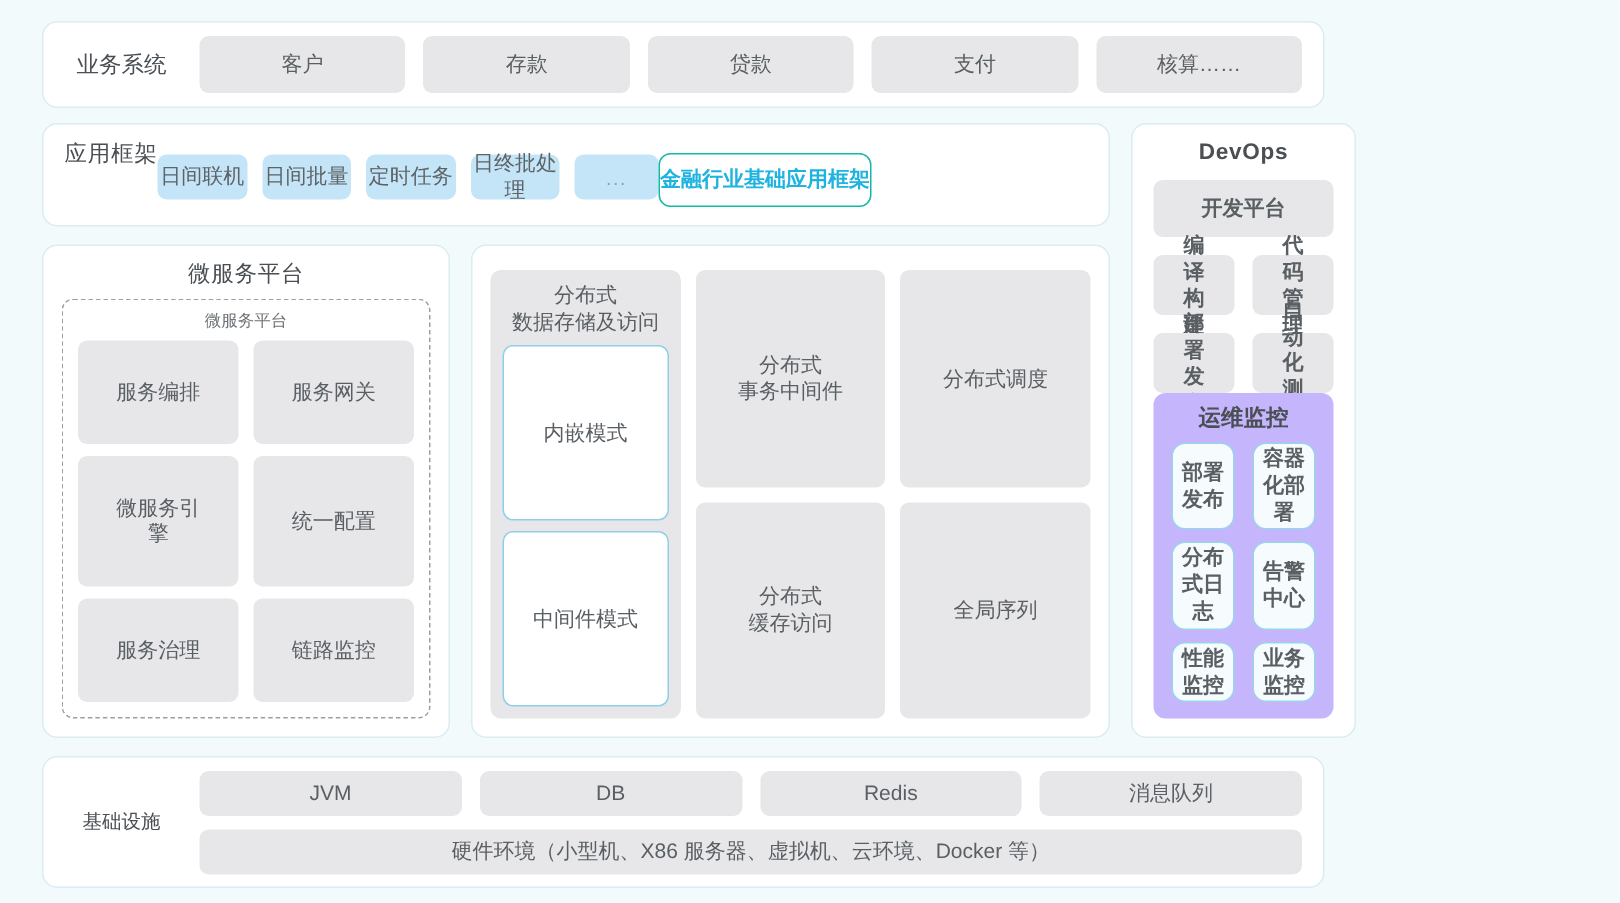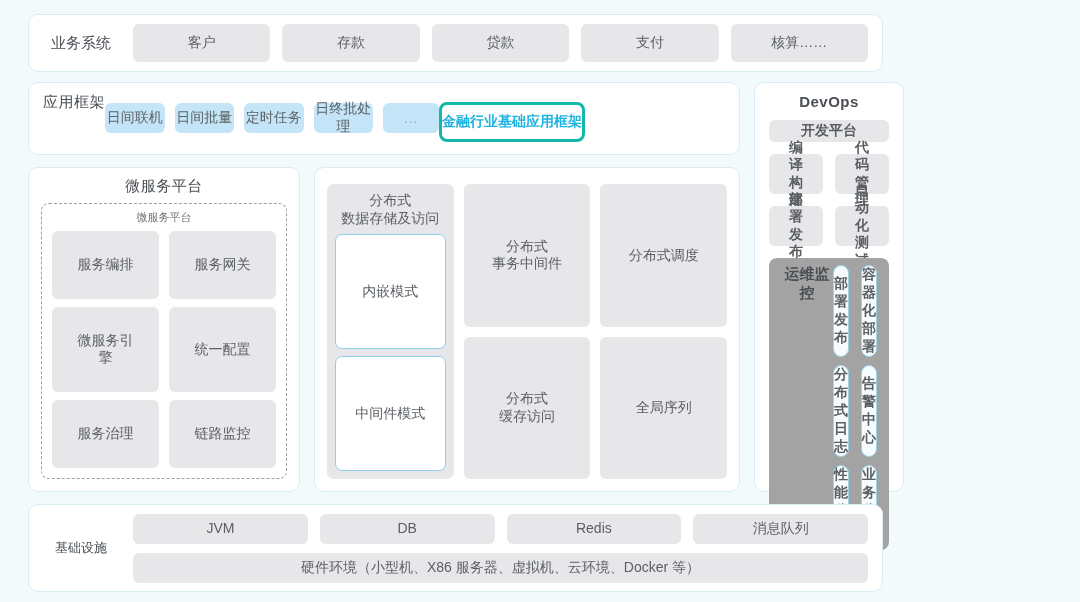--- a/index.html
+++ b/index.html
@@ -88,21 +88,21 @@
   .mid-right{flex:1;display:flex;flex-direction:column;font-weight:bold;}
 
   
   .appfw{padding:10px 14px 12px 14px;display:flex;flex-direction:row;}
   .appfw .fw-row{display:flex;gap:10px;height:30px;margin-top:10px;}
   .appfw .fw-row .chip-blue{flex:1;}
   .appfw .fw-row .chip-blue.ellipsis{flex:0 0 56px;font-size:13px;color:#7fa8bd;letter-spacing:1px;}
   .appfw .fw-banner{
     margin-top:9px;height:34px;
     background:#ffffff;
-    border:3px solid #14b8a6;
+    border:1px solid #14b8a6;
     border-radius:8px;
     display:flex;align-items:center;justify-content:center;
     font-size:14px;font-weight:bold;color:#1fb3e0;
   }
 
   
   .lower{display:flex;gap:14px;flex:1 1 auto;min-height:0;}
 
   .micro{width:272px;min-width:272px;padding:9px 12px 12px 12px;display:flex;flex-direction:column;}
   .micro .dashed{
@@ -137,26 +137,26 @@
   }
   .dist .tallcell .chip-outline{flex:1;margin-bottom:7px;}
   .dist .tallcell .chip-outline:last-child{margin-bottom:0;}
 
   
   .devops{padding:10px 14px 12px 14px;display:flex;flex-direction:column;flex:1;min-height:0;}
   .devops .wide{height:38px;margin-top:10px;}
   .devops .pair{display:flex;gap:12px;height:40px;margin-top:12px;}
   .devops .pair .chip{flex:1;}
   .devops .ops{
-    margin-top:12px;
-    background:#a3a3a3;
+    margin-top:0;
+    background:#c4b5fd;
     border-radius:8px;
     padding:7px 12px 11px 12px;
     flex:1;
-    display:flex;flex-direction:row;
+    display:flex;flex-direction:column;
     box-sizing:border-box;
   }
   .devops .ops .ops-title{text-align:center;font-size:15px;color:#4a4f54;margin-bottom:7px;}
   .devops .ops .ops-grid{display:grid;grid-template-columns:1fr 1fr;gap:8px 12px;flex:1;}
   .devops .ops .ops-grid .chip-outline{background:#f6fbfe;border-color:#9ad4ea;border-radius:9px;}
 
   
   .row-infra{
     margin-top:12px;
     height:88px;

